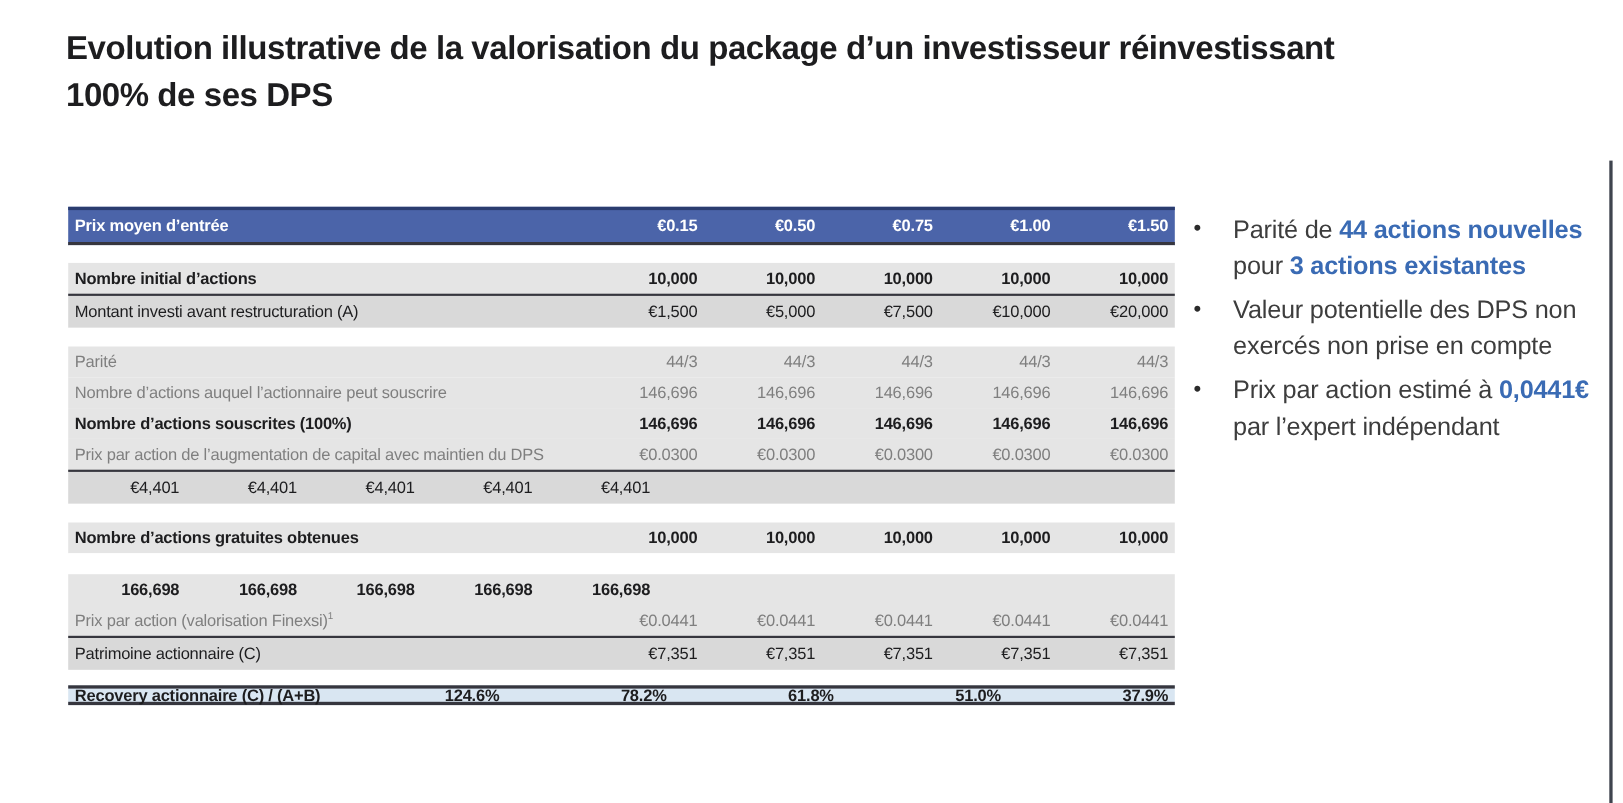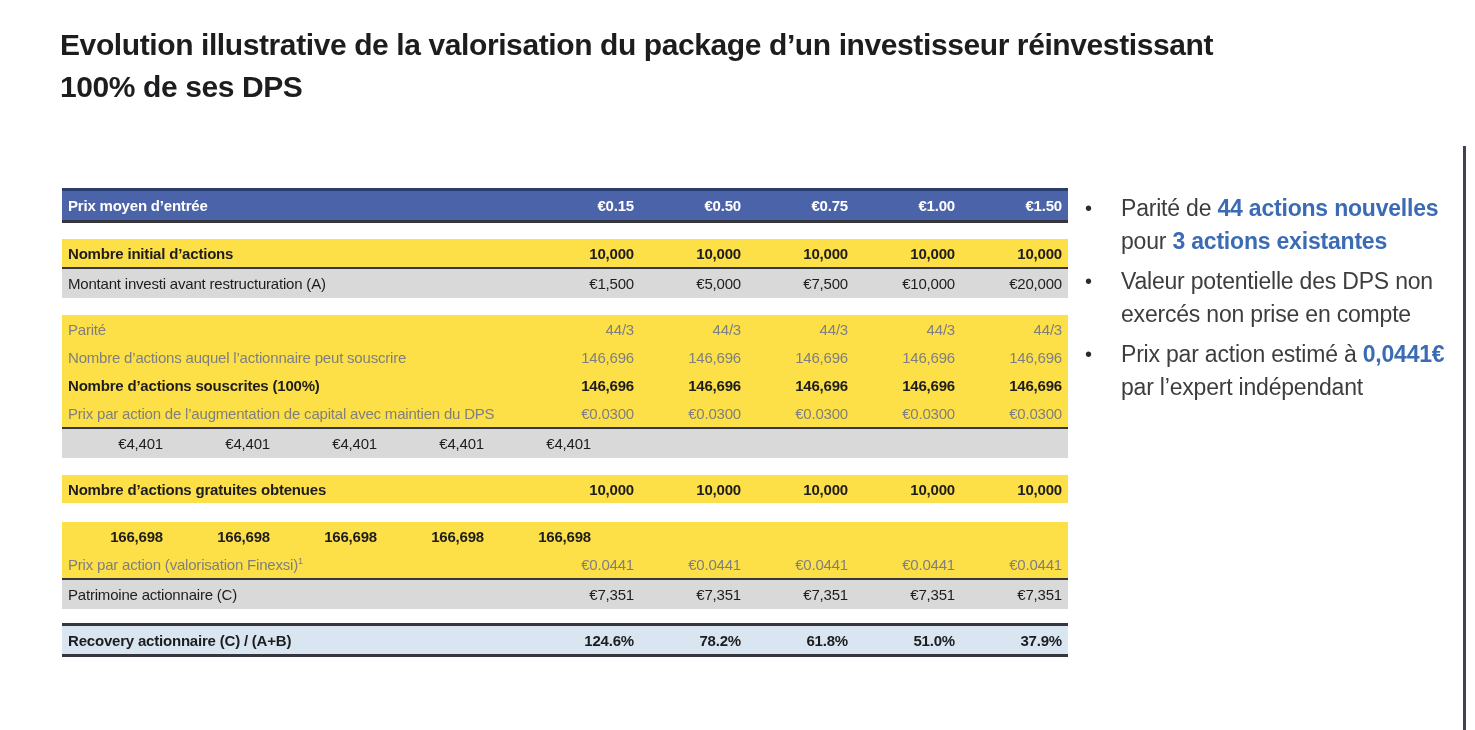--- a/index.html
+++ b/index.html
@@ -42,36 +42,37 @@
     color:#fff;font-weight:700;
     height:35px;box-sizing:border-box;
     border-top:3px solid var(--header-top);
     border-bottom:3px solid var(--rule);
   }
   .label-col{flex:1 1 auto;padding-left:6px;box-sizing:border-box;}
   .val-col{flex:0 0 auto;width:107px;text-align:right;padding-right:6px;box-sizing:border-box;}
   .t-row{
     display:flex;align-items:center;
     height:28px;box-sizing:border-box;
-    background:#fde047;
+    background:#e5e5e5;
   }
   .t-row.bold{font-weight:700;}
   .t-row.muted{color:var(--muted);font-weight:400;}
   .t-row.total{
     font-weight:400;
     background:var(--shade-gray);
     border-top:2px solid var(--rule);
     height:31px;
   }
   .t-row.recovery{
     font-weight:700;
     background:var(--shade-blue);
     border-top:3px solid var(--rule);
     border-bottom:3px solid var(--rule);
-    height:34px;
+    height:18px;
+    gap:45px;
   }
   .t-spacer{background:#fff;}
   sup{font-size:9px;line-height:0;}
 
   
   .notes{
     position:absolute;left:1085px;top:192px;width:372px;
   }
   .note{
     display:flex;

